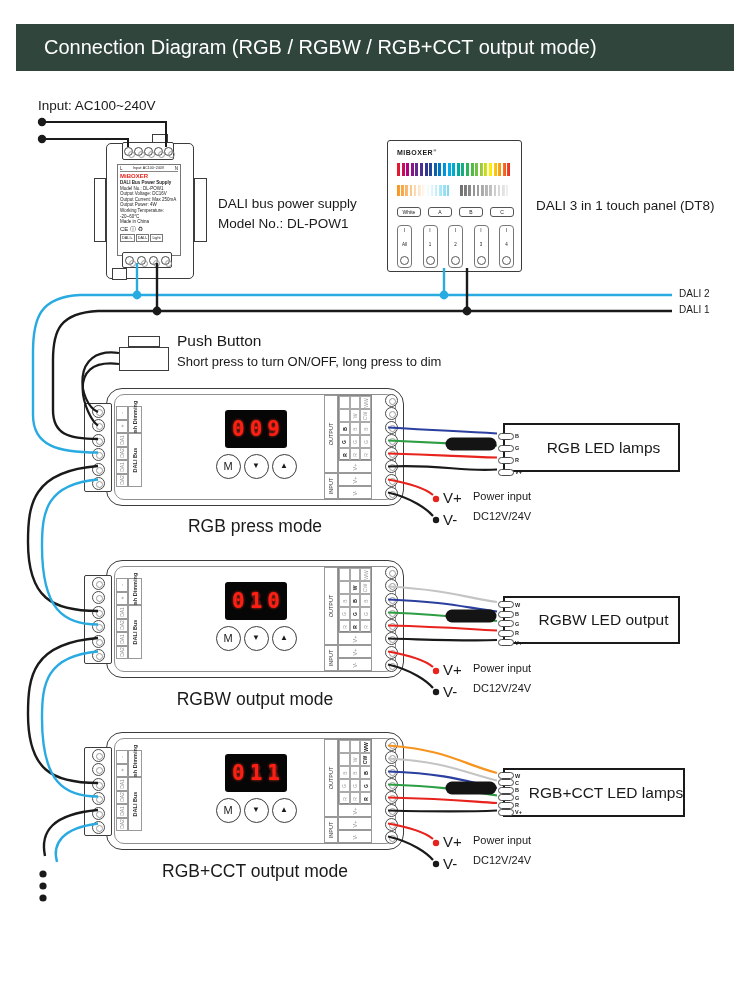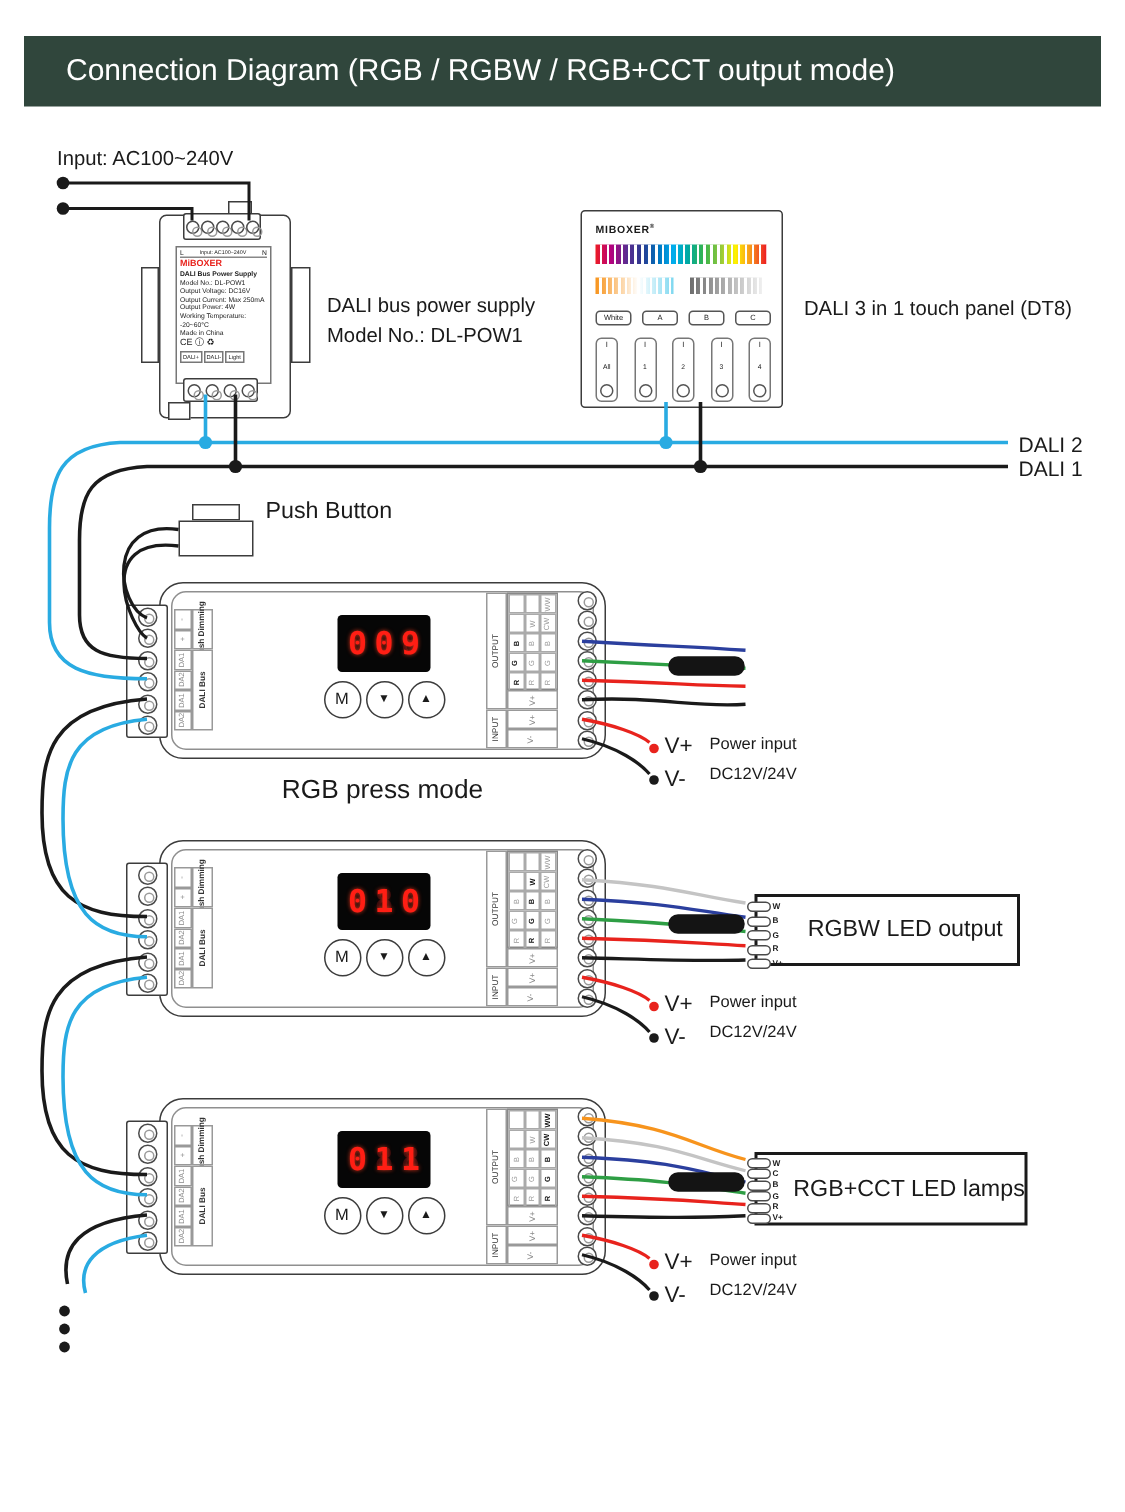--- a/index.html
+++ b/index.html
@@ -4,21 +4,21 @@
 <style>
   html,body{margin:0;padding:0;background:#fff;}
   .stage{position:relative;width:750px;height:1008px;background:#fff;overflow:hidden;
          font-family:"Liberation Sans",sans-serif;color:#1a1a1a;}
   .abs{position:absolute;}
   
   .hdr{left:16px;top:24px;width:718px;height:47px;background:#30463c;color:#fff;
        font-size:20px;line-height:47px;padding-left:28px;box-sizing:border-box;white-space:nowrap;}
   
   .t13{font-size:13.5px;line-height:20px;}
-  .t14{font-size:14px;}
+  .t14{font-size:10px;}
   .cap{width:330px;text-align:center;font-size:17.5px;}
   
   svg.wires{left:0;top:0;z-index:4;pointer-events:none;}
   .dev{z-index:2;}
   .top5{z-index:5;}
   
   .screw{width:13px;height:13px;border:1.2px solid #4a4a4a;border-radius:50%;background:#fff;
          box-sizing:border-box;position:relative;}
   .screw::before{content:"";position:absolute;left:3px;top:3px;width:5px;height:5px;
          border:0.8px solid #9a9a9a;border-radius:50%;}
@@ -266,20 +266,21 @@
   </div>
 
   <div class="abs t14" style="left:679px;top:288px;">DALI 2</div>
   <div class="abs t14" style="left:679px;top:304px;">DALI 1</div>
 
   <div class="abs dev">
     <div class="abs box" style="left:128px;top:336px;width:32px;height:11px;"></div>
     <div class="abs box" style="left:119px;top:347px;width:50px;height:24px;"></div>
   </div>
   <div class="abs" style="left:177px;top:332px;font-size:15.5px;">Push Button</div>
+  <div class="abs" style="left:177px;top:354px;font-size:13px;">Short press to turn ON/OFF, long press to dim</div>
 
   <div class="abs ctrl dev" style="top:387px;">
     <div class="abs body-o"></div>
     <div class="abs body-i"></div>
     <div class="abs lterm">
         <div class="col" style="width:100%;height:100%;">
           <span class="screw"></span>
           <span class="screw"></span>
           <span class="screw"></span>
           <span class="screw"></span>
@@ -622,21 +623,44 @@
         <span class="screw"></span>
         <span class="screw"></span>
         <span class="screw"></span>
         <span class="screw"></span>
         <span class="screw"></span>
         <span class="screw"></span>
       </div>
   </div>
 
   <div class="abs cap" style="left:90px;top:516px;">RGB press mode</div>
-
+  <div class="abs cap" style="left:90px;top:689px;">RGBW output mode</div>
+  <div class="abs cap" style="left:90px;top:861px;">RGB+CCT output mode</div>
+
+  <div class="abs lamp top5" style="left:503px;top:423px;width:177px;height:49px;">
+    <div class="pads" style="top:7.5px;height:43px;">
+      <span class="pad">
+          <i class="padbox"></i>
+          <b class="padlab">B</b>
+        </span>
+      <span class="pad">
+          <i class="padbox"></i>
+          <b class="padlab">G</b>
+        </span>
+      <span class="pad">
+          <i class="padbox"></i>
+          <b class="padlab">R</b>
+        </span>
+      <span class="pad">
+          <i class="padbox"></i>
+          <b class="padlab">V+</b>
+        </span>
+    </div>
+    <div class="lamp-label">RGB LED lamps</div>
+  </div>
   <div class="abs lamp top5" style="left:503px;top:596px;width:177px;height:48px;">
     <div class="pads" style="top:3px;height:45px;">
       <span class="pad">
           <i class="padbox"></i>
           <b class="padlab">W</b>
         </span>
       <span class="pad">
           <i class="padbox"></i>
           <b class="padlab">B</b>
         </span>

